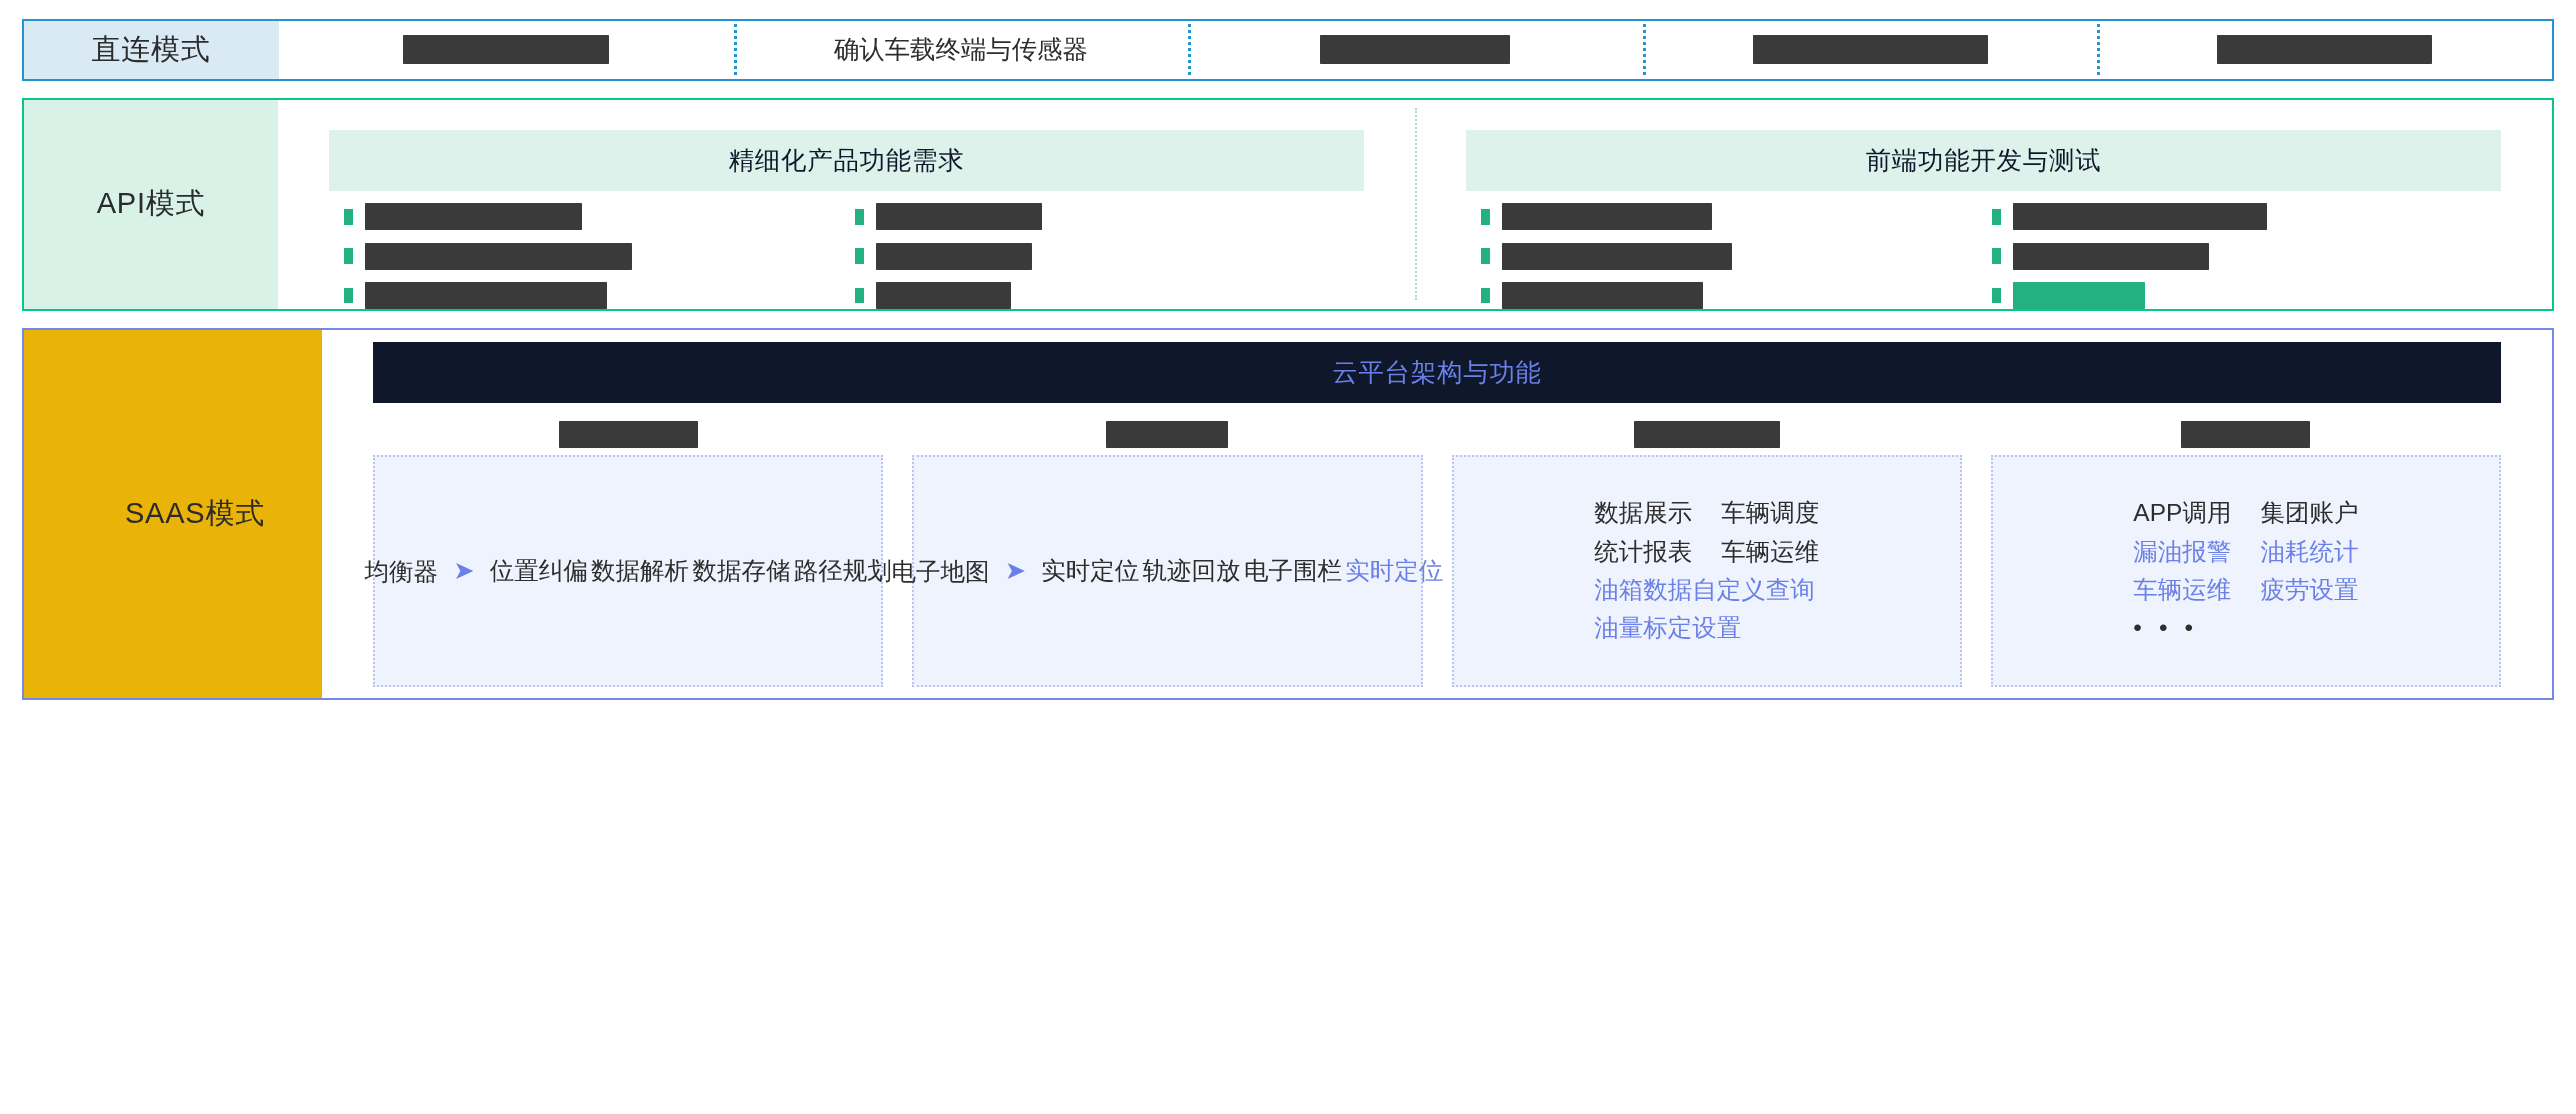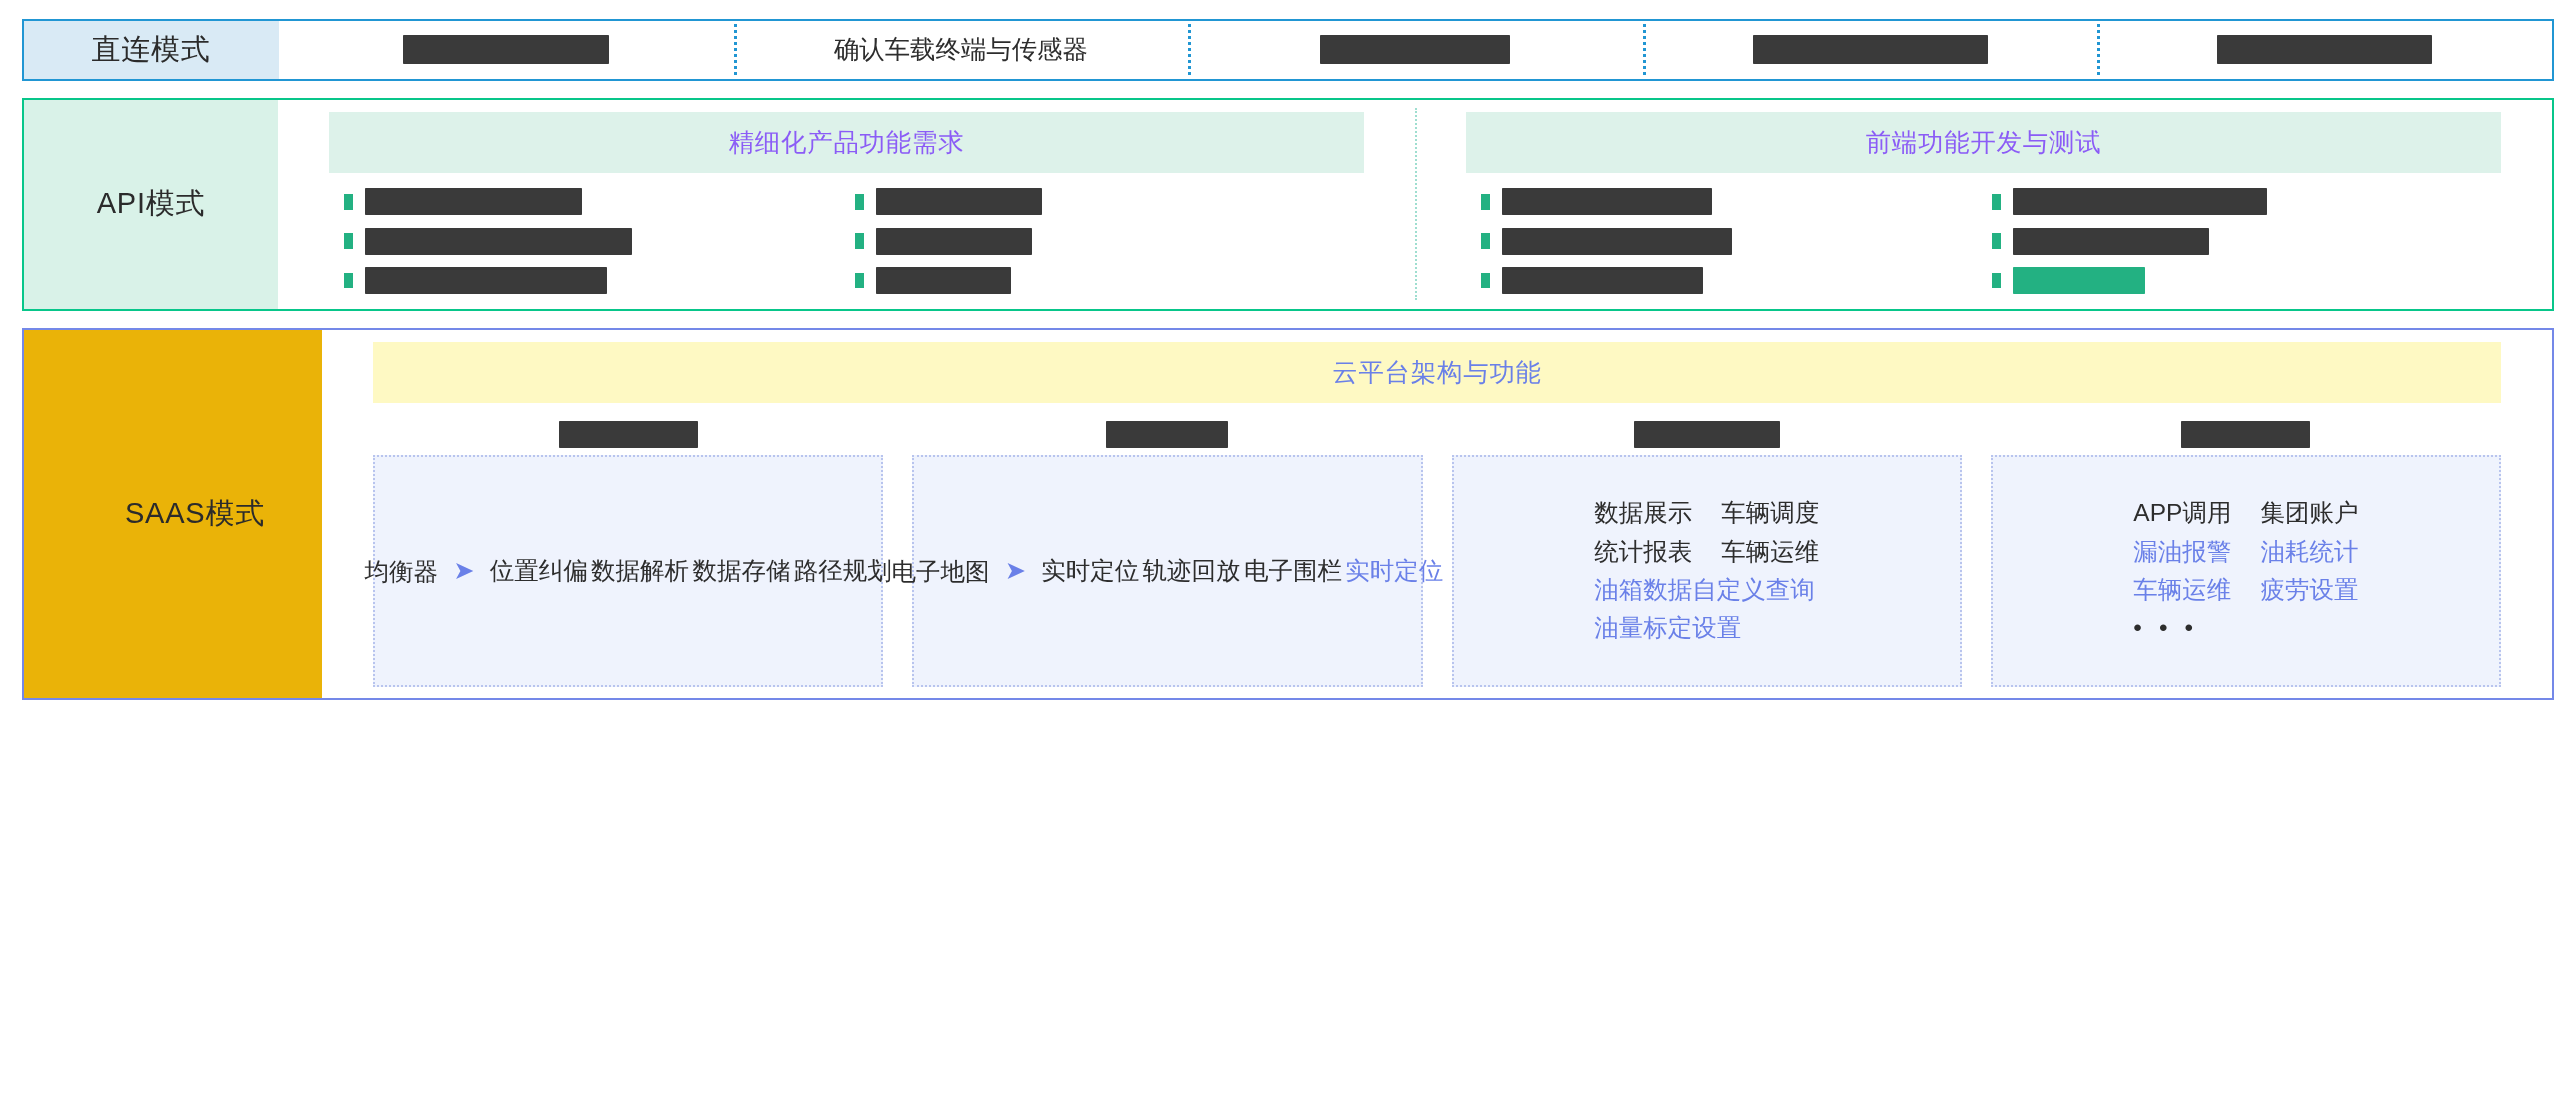--- a/index.html
+++ b/index.html
@@ -119,25 +119,26 @@
   .api-col + .api-col::before {
     content: "";
     position: absolute;
     left: 0;
     top: 8.5px;
     bottom: 8.5px;
     border-left: 2.5px dotted #9fded0;
   }
   .api-head {
     background: #ddf2ea;
-    color: #8b5cf6;
+    color: #0f172a;
     font-size: 25.4px;
     text-align: center;
     padding: 14.4px 0 13.5px 0;
     letter-spacing: 0.8px;
+    margin-top: 18px;
   }
   .api-bullets {
     flex: 1 1 auto;
     display: grid;
     grid-template-columns: 1fr 1fr;
     align-content: center;
     row-gap: 5.1px;
     column-gap: 17px;
     padding: 8.5px 15.2px 0 15.2px;
   }
@@ -164,21 +165,21 @@
     padding-left: 44px;
   }
   .saas-body {
     flex: 1 1 auto;
     display: flex;
     flex-direction: column;
     padding: 12px 51px 10.2px 51px;
     box-sizing: border-box;
   }
   .saas-head {
-    background: #fef9c3;
+    background: #0f172a;
     color: #6a80e8;
     font-size: 25.4px;
     text-align: center;
     padding: 14.4px 0 13.5px 0;
     letter-spacing: 0.8px;
   }
   .saas-cards {
     flex: 1 1 auto;
     display: flex;
     gap: 29px;

